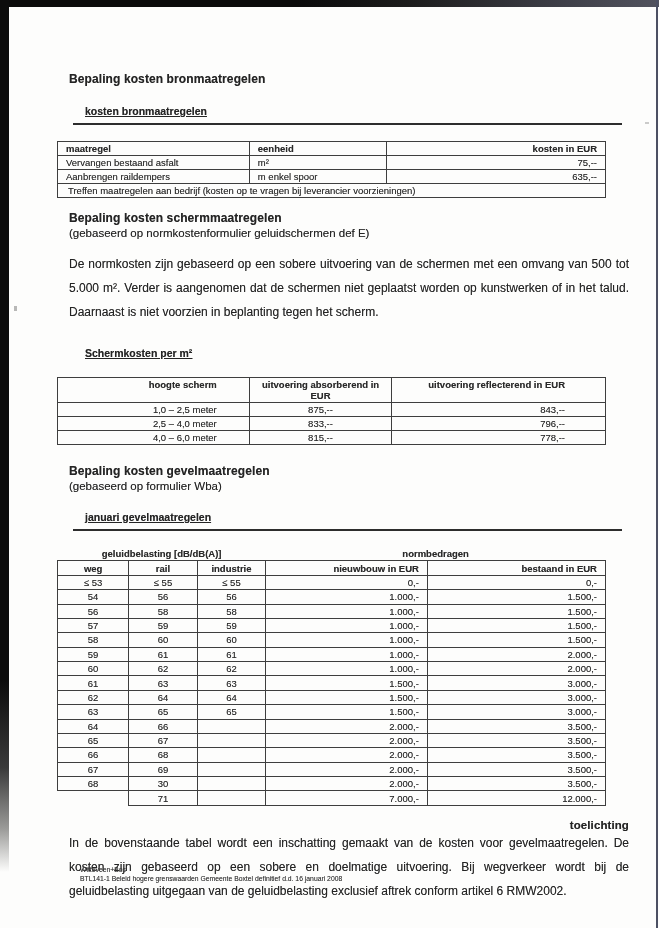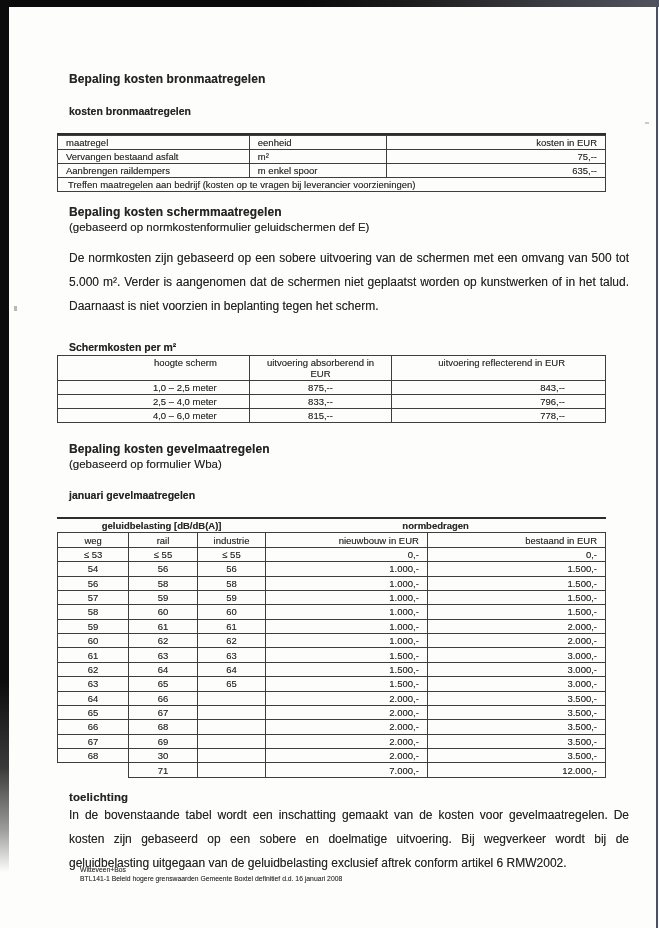--- a/index.html
+++ b/index.html
@@ -22,27 +22,27 @@
   .scan-speck1 { position:absolute; left:14px; top:306px; width:3px; height:5px; background:#8b8b88; opacity:.6; }
   .scan-speck2 { position:absolute; right:10px; top:122px; width:4px; height:2px; background:#9a9a97; opacity:.5; }
 
   .content { position:absolute; left:57px; top:72px; width:572px; }
 
   .heading { font-size:12px; font-weight:bold; margin:0 0 0 12px; letter-spacing:.1px; }
   .subheading { font-size:11.5px; font-weight:normal; margin:2px 0 0 12px; }
   .para { font-size:12px; line-height:24px; text-align:justify; margin:0 0 0 12px; width:560px; }
 
   .tbl-title { font-size:10.5px; font-weight:bold; width:549px;
-    border-bottom:2px solid #2d2d2d; padding:0 0 16px 12px; margin:0; }
+    border-bottom:2px solid #2d2d2d; padding:0 0 6px 12px; margin:16px;text-decoration:underline; }
   .tbl-title.nounderline { border-bottom:none; padding-bottom:2px; }
 
   table { border-collapse:collapse; width:549px; font-size:9.5px; table-layout:fixed; }
   td { border:1px solid #3e3e3e; padding:1px 8px; height:13px; overflow:hidden;
        white-space:nowrap; color:#2a2a2a; }
-  .hdr { font-weight:normal;margin-top:12px; }
+  .hdr { font-weight:bold;margin-top:12px; }
   .a-l { text-align:left; } .a-c { text-align:center; } .a-r { text-align:right; }
 
   .bron td[colspan] { padding-left:10px; }
 
   .scherm td { white-space:normal; }
   .scherm td:first-child { padding-right:32px; }
   .scherm td:nth-child(3) { padding-right:40px; }
   .scherm .hdr { vertical-align:top; }
 
   .gevel td { padding:1.2px 8px; height:12px; }
@@ -266,21 +266,21 @@
         <tr>
           <td class="a-c"></td>
           <td class="a-c">71</td>
           <td class="a-c"></td>
           <td class="a-r">7.000,-</td>
           <td class="a-r">12.000,-</td>
         </tr>
       </tbody>
   </table>
 
-  <div class="heading m-s" style="font-size:11.5px;">toelichting</div>
+  <div class="heading m-s" style="font-size:11.5px;text-align:right;">toelichting</div>
   <p class="para" style="margin-top:0;">In de bovenstaande tabel wordt een inschatting gemaakt van de kosten voor gevelmaatregelen. De kosten zijn gebaseerd op een sobere en doelmatige uitvoering. Bij wegverkeer wordt bij de geluidbelasting uitgegaan van de geluidbelasting exclusief aftrek conform artikel 6 RMW2002.</p>
 
 </div>
 
 <div class="footer">
   <div>Witteveen+Bos</div>
   <div>BTL141-1 Beleid hogere grenswaarden Gemeente Boxtel definitief d.d. 16 januari 2008</div>
 </div>
 
 </body></html>

